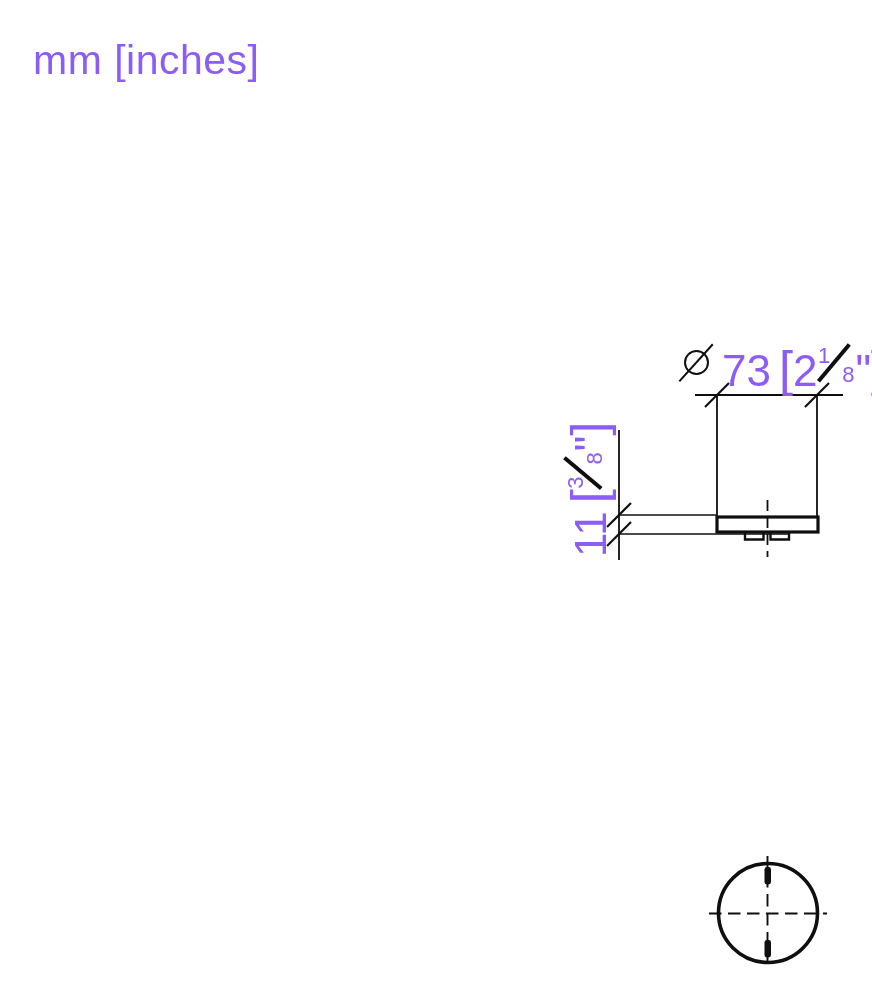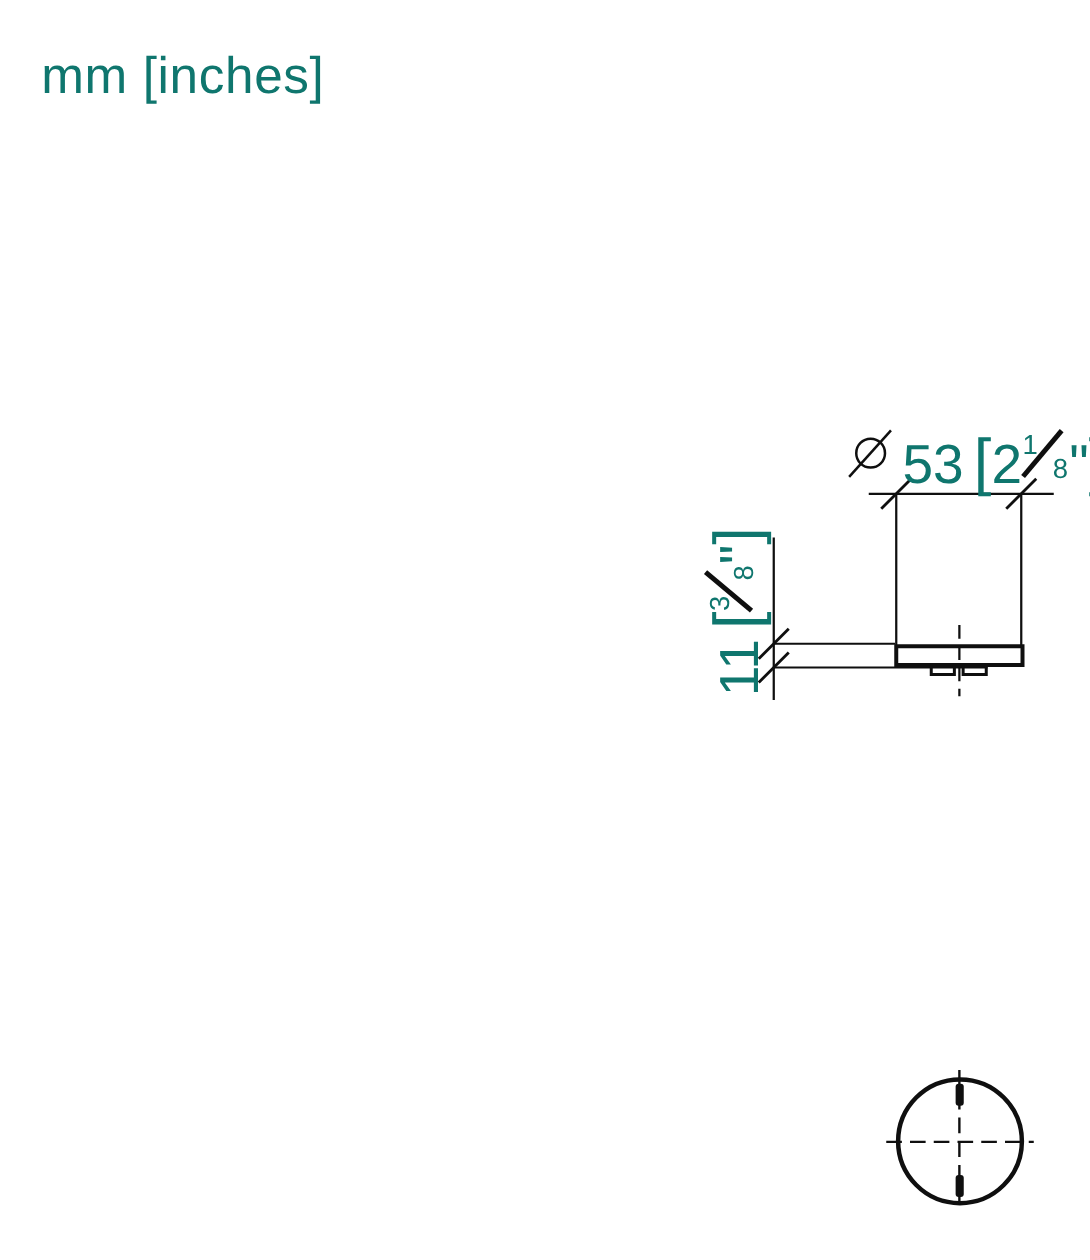--- a/index.html
+++ b/index.html
@@ -2,21 +2,21 @@
 <html><head>
 <meta charset="utf-8">
 <style>
   html,body{margin:0;padding:0;background:#ffffff;}
   .canvas{
     position:relative;
     width:872px;height:1008px;
     background:#ffffff;
     overflow:hidden;
     font-family:"Liberation Sans","DejaVu Sans",sans-serif;
-    color:#0f766e;
+    color:#8b5cf6;
   }
   svg{position:absolute;left:0;top:0;}
 
   
   .units-note{
     position:absolute;left:33px;top:40px;
     font-size:41px;font-weight:300;line-height:1;
     letter-spacing:0.5px;white-space:nowrap;
   }
   .dim{
@@ -96,21 +96,21 @@
       <line x1="767.5" y1="856" x2="767.5" y2="969" stroke-width="1.9" stroke-dasharray="12.5 6.5"></line>
       <rect x="764.5" y="867" width="6.5" height="17.5" rx="2.4" fill="#0f0f0f" stroke="none"></rect>
       <rect x="764.5" y="940" width="6.5" height="17.5" rx="2.4" fill="#0f0f0f" stroke="none"></rect>
     </g>
   </svg>
 
   <div class="units-note">mm [inches]</div>
 
   <div class="dim dim-diameter">
     <span class="dia"></span>
-    <span>53</span>
+    <span>73</span>
     <span class="br br-open">[</span>
     <span>2</span>
     <span class="frac">
       <span class="num">1</span>
       <span class="fslash"></span>
       <span class="den">8</span>
     </span>
     <span class="unit">"</span>
     <span class="br">]</span>
   </div>

